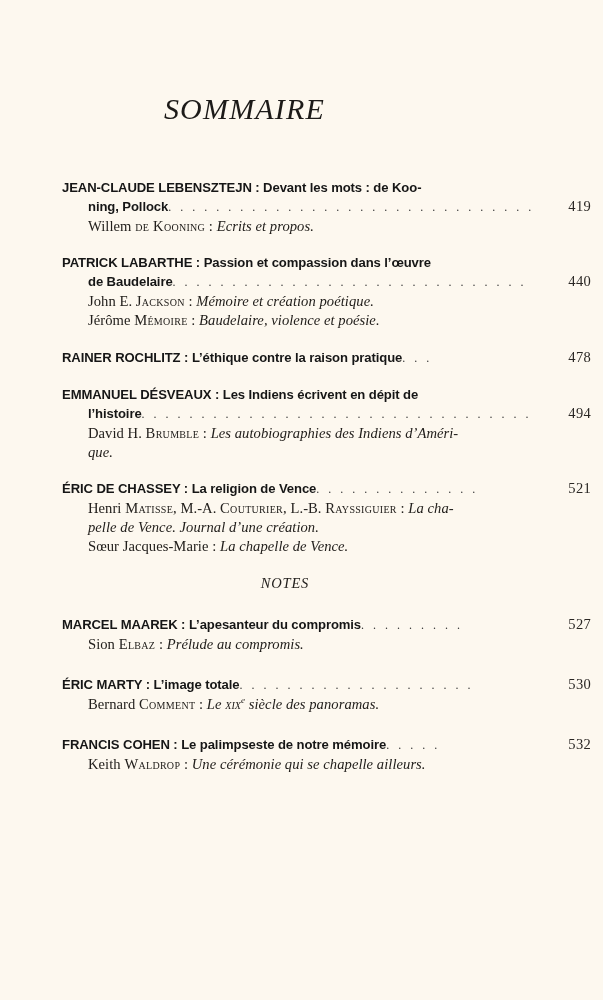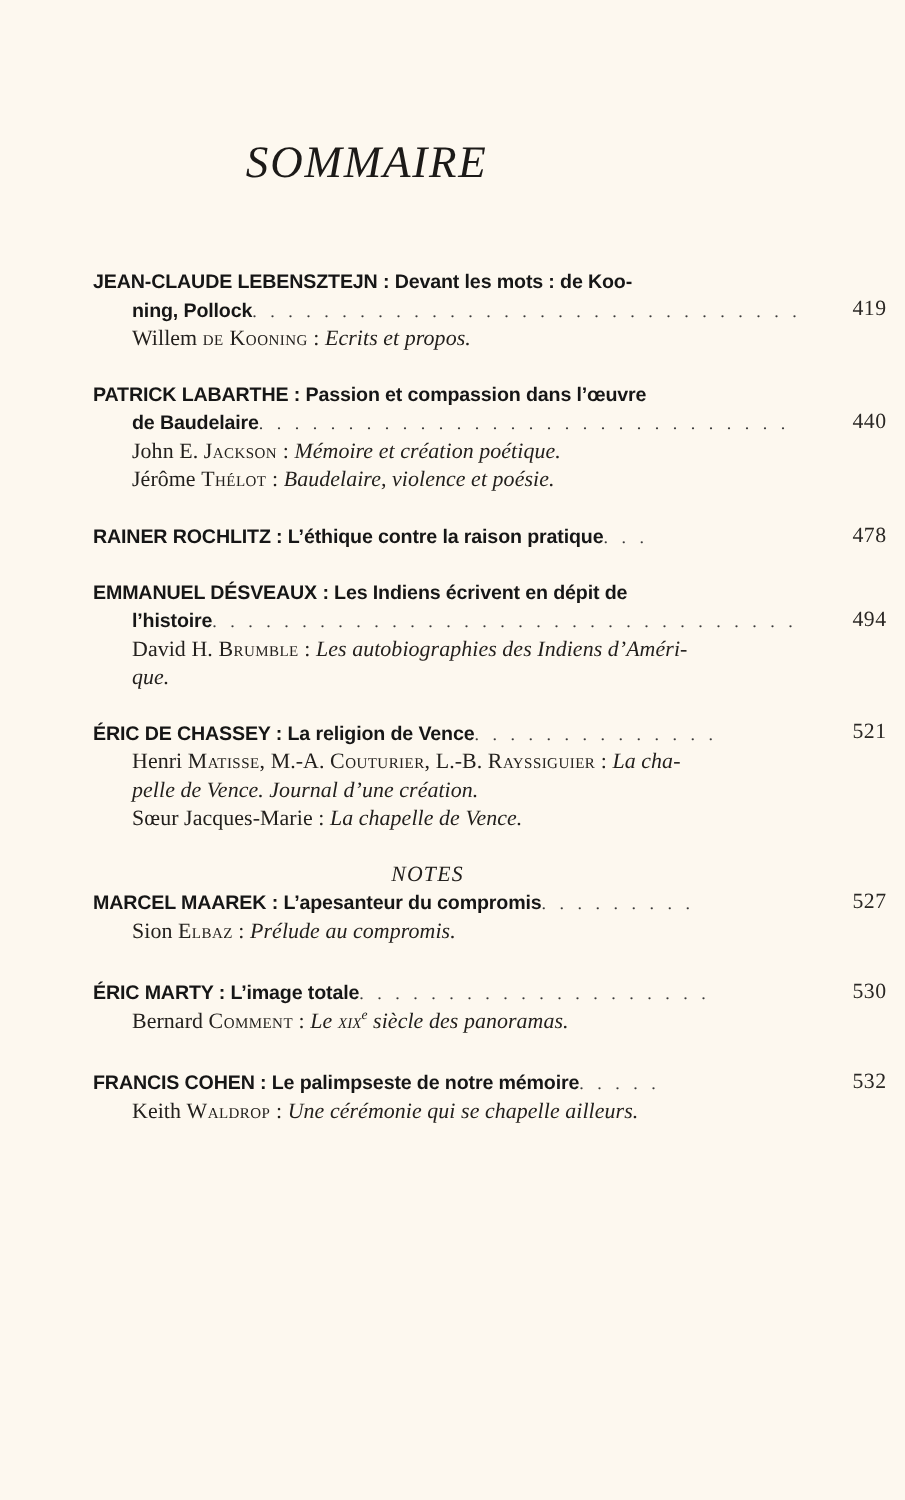--- a/index.html
+++ b/index.html
@@ -122,20 +122,21 @@
 
   
   .notes-heading {
     text-align: center;
     font-family: "Liberation Serif", serif;
     font-style: italic;
     font-size: 14.5px;
     letter-spacing: 0.8px;
     color: #24211e;
     margin-top: 18px;
+    margin-bottom: 23px;
     padding-right: 34px;
   }
 
   .gap-after-notes { margin-bottom: 21px; }
 </style>
 </head>
 <body>
 
 <div class="page">
 
@@ -150,21 +151,21 @@
           <span class="title-text"><span>JEAN-CLAUDE LEBENSZTEJN</span><span> : </span><span>Devant les mots : de Koo-</span><span class="wrap2"><span>ning, Pollock</span><span class="leaders">. . . . . . . . . . . . . . . . . . . . . . . . . . . . . . .</span><span class="page-num">419</span></span></span>
         </div>
         <div class="sub"><span>Willem </span><span class="sc">de Kooning</span><span> : </span><span class="work">Ecrits et propos.</span></div>
       </div>
 
       <div class="entry">
         <div class="entry-main">
           <span class="title-text"><span>PATRICK LABARTHE</span><span> : </span><span>Passion et compassion dans l’œuvre</span><span class="wrap2"><span>de Baudelaire</span><span class="leaders">. . . . . . . . . . . . . . . . . . . . . . . . . . . . . .</span><span class="page-num">440</span></span></span>
         </div>
         <div class="sub"><span>John E. </span><span class="sc">Jackson</span><span> : </span><span class="work">Mémoire et création poétique.</span></div>
-        <div class="sub"><span>Jérôme </span><span class="sc">Thélot</span><span> : </span><span class="work">Baudelaire, violence et poésie.</span></div>
+        <div class="sub"><span>Jérôme </span><span class="sc">Mémoire</span><span> : </span><span class="work">Baudelaire, violence et poésie.</span></div>
       </div>
 
       <div class="entry">
         <div class="entry-main">
           <span class="title-text"><span>RAINER ROCHLITZ</span><span> : </span><span>L’éthique contre la raison pratique</span><span class="leaders">. . .</span><span class="page-num">478</span></span>
         </div>
       </div>
 
       <div class="entry">
         <div class="entry-main">

